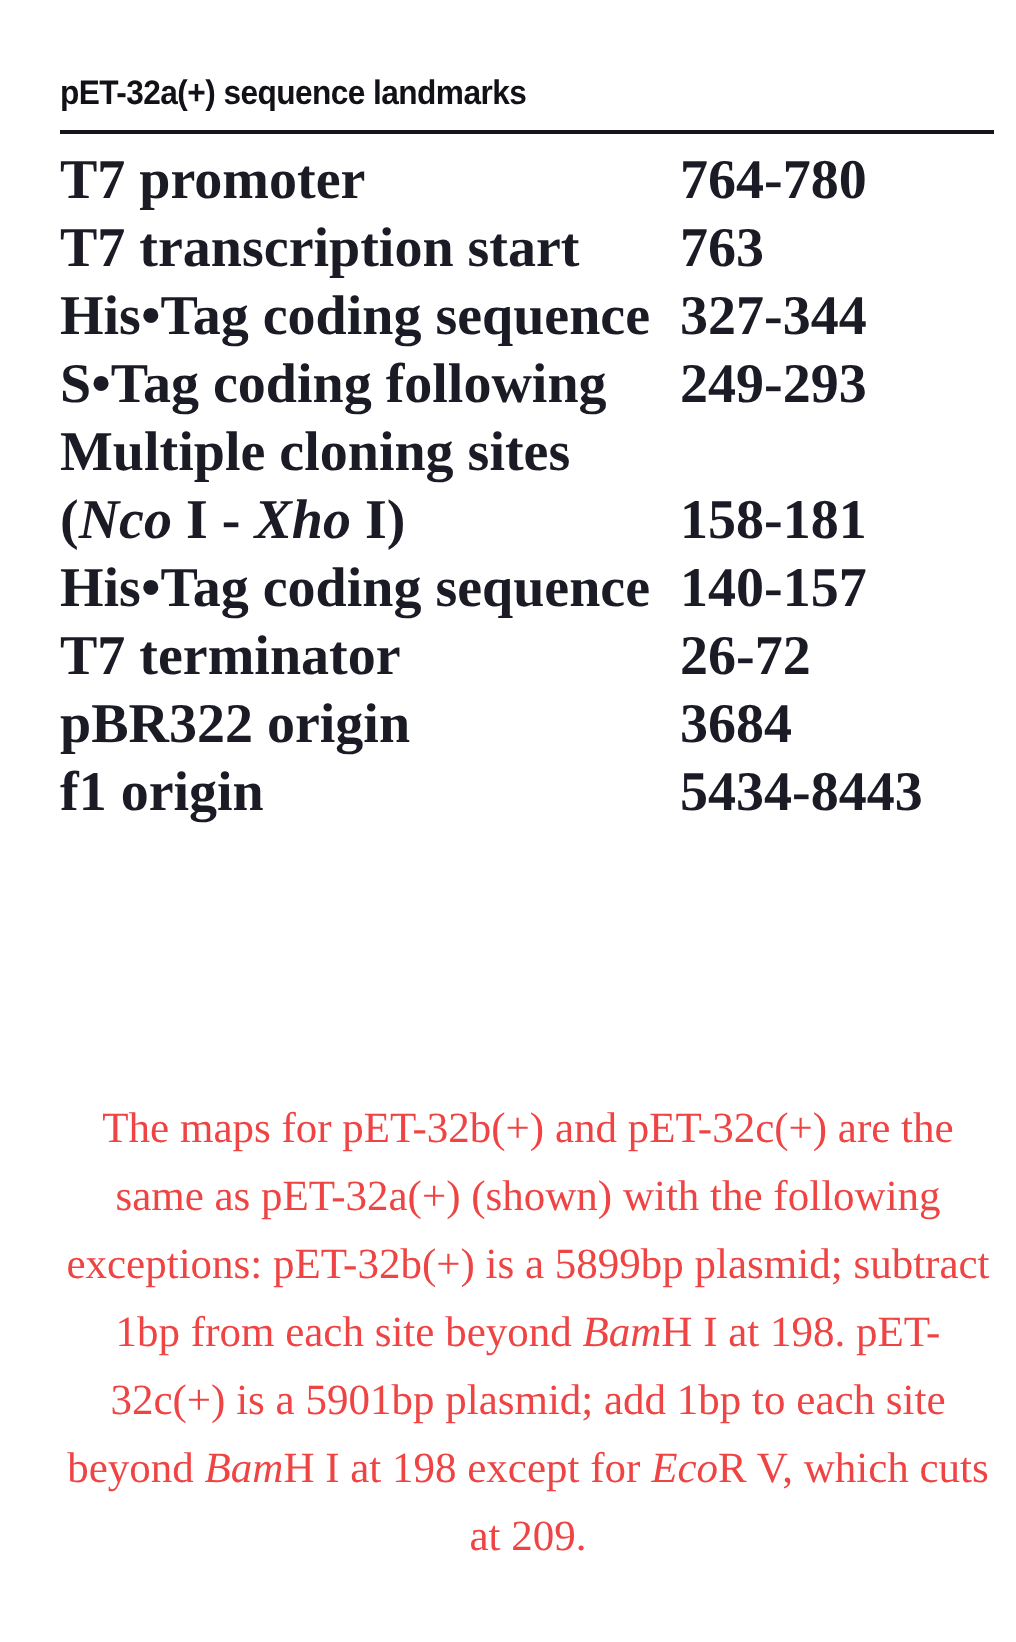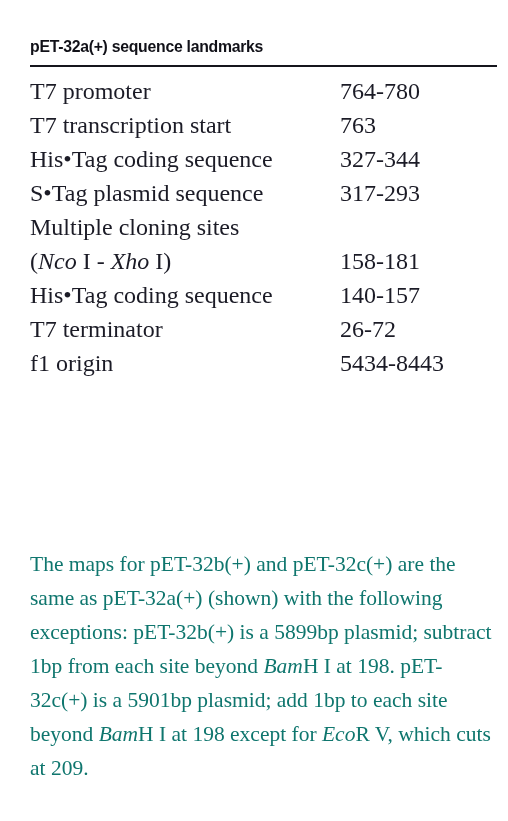--- a/index.html
+++ b/index.html
@@ -53,41 +53,42 @@
   .landmarks {
     position: absolute;
     left: 30px;
     top: 74px;
     width: 467px;
     border-collapse: collapse;
   }
   .landmarks tr { height: 34px; }
   .landmarks td {
     padding: 0;
-    font-size: 24px;
+    font-size: 28px;
     line-height: 34px;
     vertical-align: top;
     color: #1b1b26;
     white-space: nowrap;
+    font-weight: bold;
   }
   .landmarks td.name { width: 310px; }
   .landmarks td.pos  { width: 157px; }
 
   i.gene { font-style: italic; }
 
   
   .note {
     position: absolute;
     left: 30px;
     top: 525px;
     width: 468px;
     font-size: 21.5px;
     line-height: 34px;
-    color: #0f766e;
-    text-align: left;
+    color: #ef4444;
+    text-align: center;
   }
 </style>
 </head>
 <body>
 
 <div class="page">
 
   <div class="title-block">
     <div class="title">pET-32a(+) sequence landmarks</div>
     <div class="title-rule"></div>
@@ -101,40 +102,44 @@
       </tr>
       <tr>
         <td class="name">T7 transcription start</td>
         <td class="pos">763</td>
       </tr>
       <tr>
         <td class="name">His•Tag coding sequence</td>
         <td class="pos">327-344</td>
       </tr>
       <tr>
-        <td class="name">S•Tag plasmid sequence</td>
-        <td class="pos">317-293</td>
+        <td class="name">S•Tag coding following</td>
+        <td class="pos">249-293</td>
       </tr>
       <tr>
         <td class="name">Multiple cloning sites</td>
         <td class="pos"></td>
       </tr>
       <tr>
         <td class="name"><span>(</span><i class="gene">Nco</i><span> I - </span><i class="gene">Xho</i><span> I)</span></td>
         <td class="pos">158-181</td>
       </tr>
       <tr>
         <td class="name">His•Tag coding sequence</td>
         <td class="pos">140-157</td>
       </tr>
       <tr>
         <td class="name">T7 terminator</td>
         <td class="pos">26-72</td>
       </tr>
       <tr>
+        <td class="name">pBR322 origin</td>
+        <td class="pos">3684</td>
+      </tr>
+      <tr>
         <td class="name">f1 origin</td>
         <td class="pos">5434-8443</td>
       </tr>
     </tbody>
   </table>
 
   <p class="note"><span>The maps for pET-32b(+) and pET-32c(+) are the same as pET-32a(+) (shown) with the following exceptions: pET-32b(+) is a 5899bp plasmid; subtract 1bp from each site beyond </span><i class="gene">Bam</i><span>H I at 198. pET-32c(+) is a 5901bp plasmid; add 1bp to each site beyond </span><i class="gene">Bam</i><span>H I at 198 except for </span><i class="gene">Eco</i><span>R V, which cuts at 209.</span></p>
 
 </div>
 

